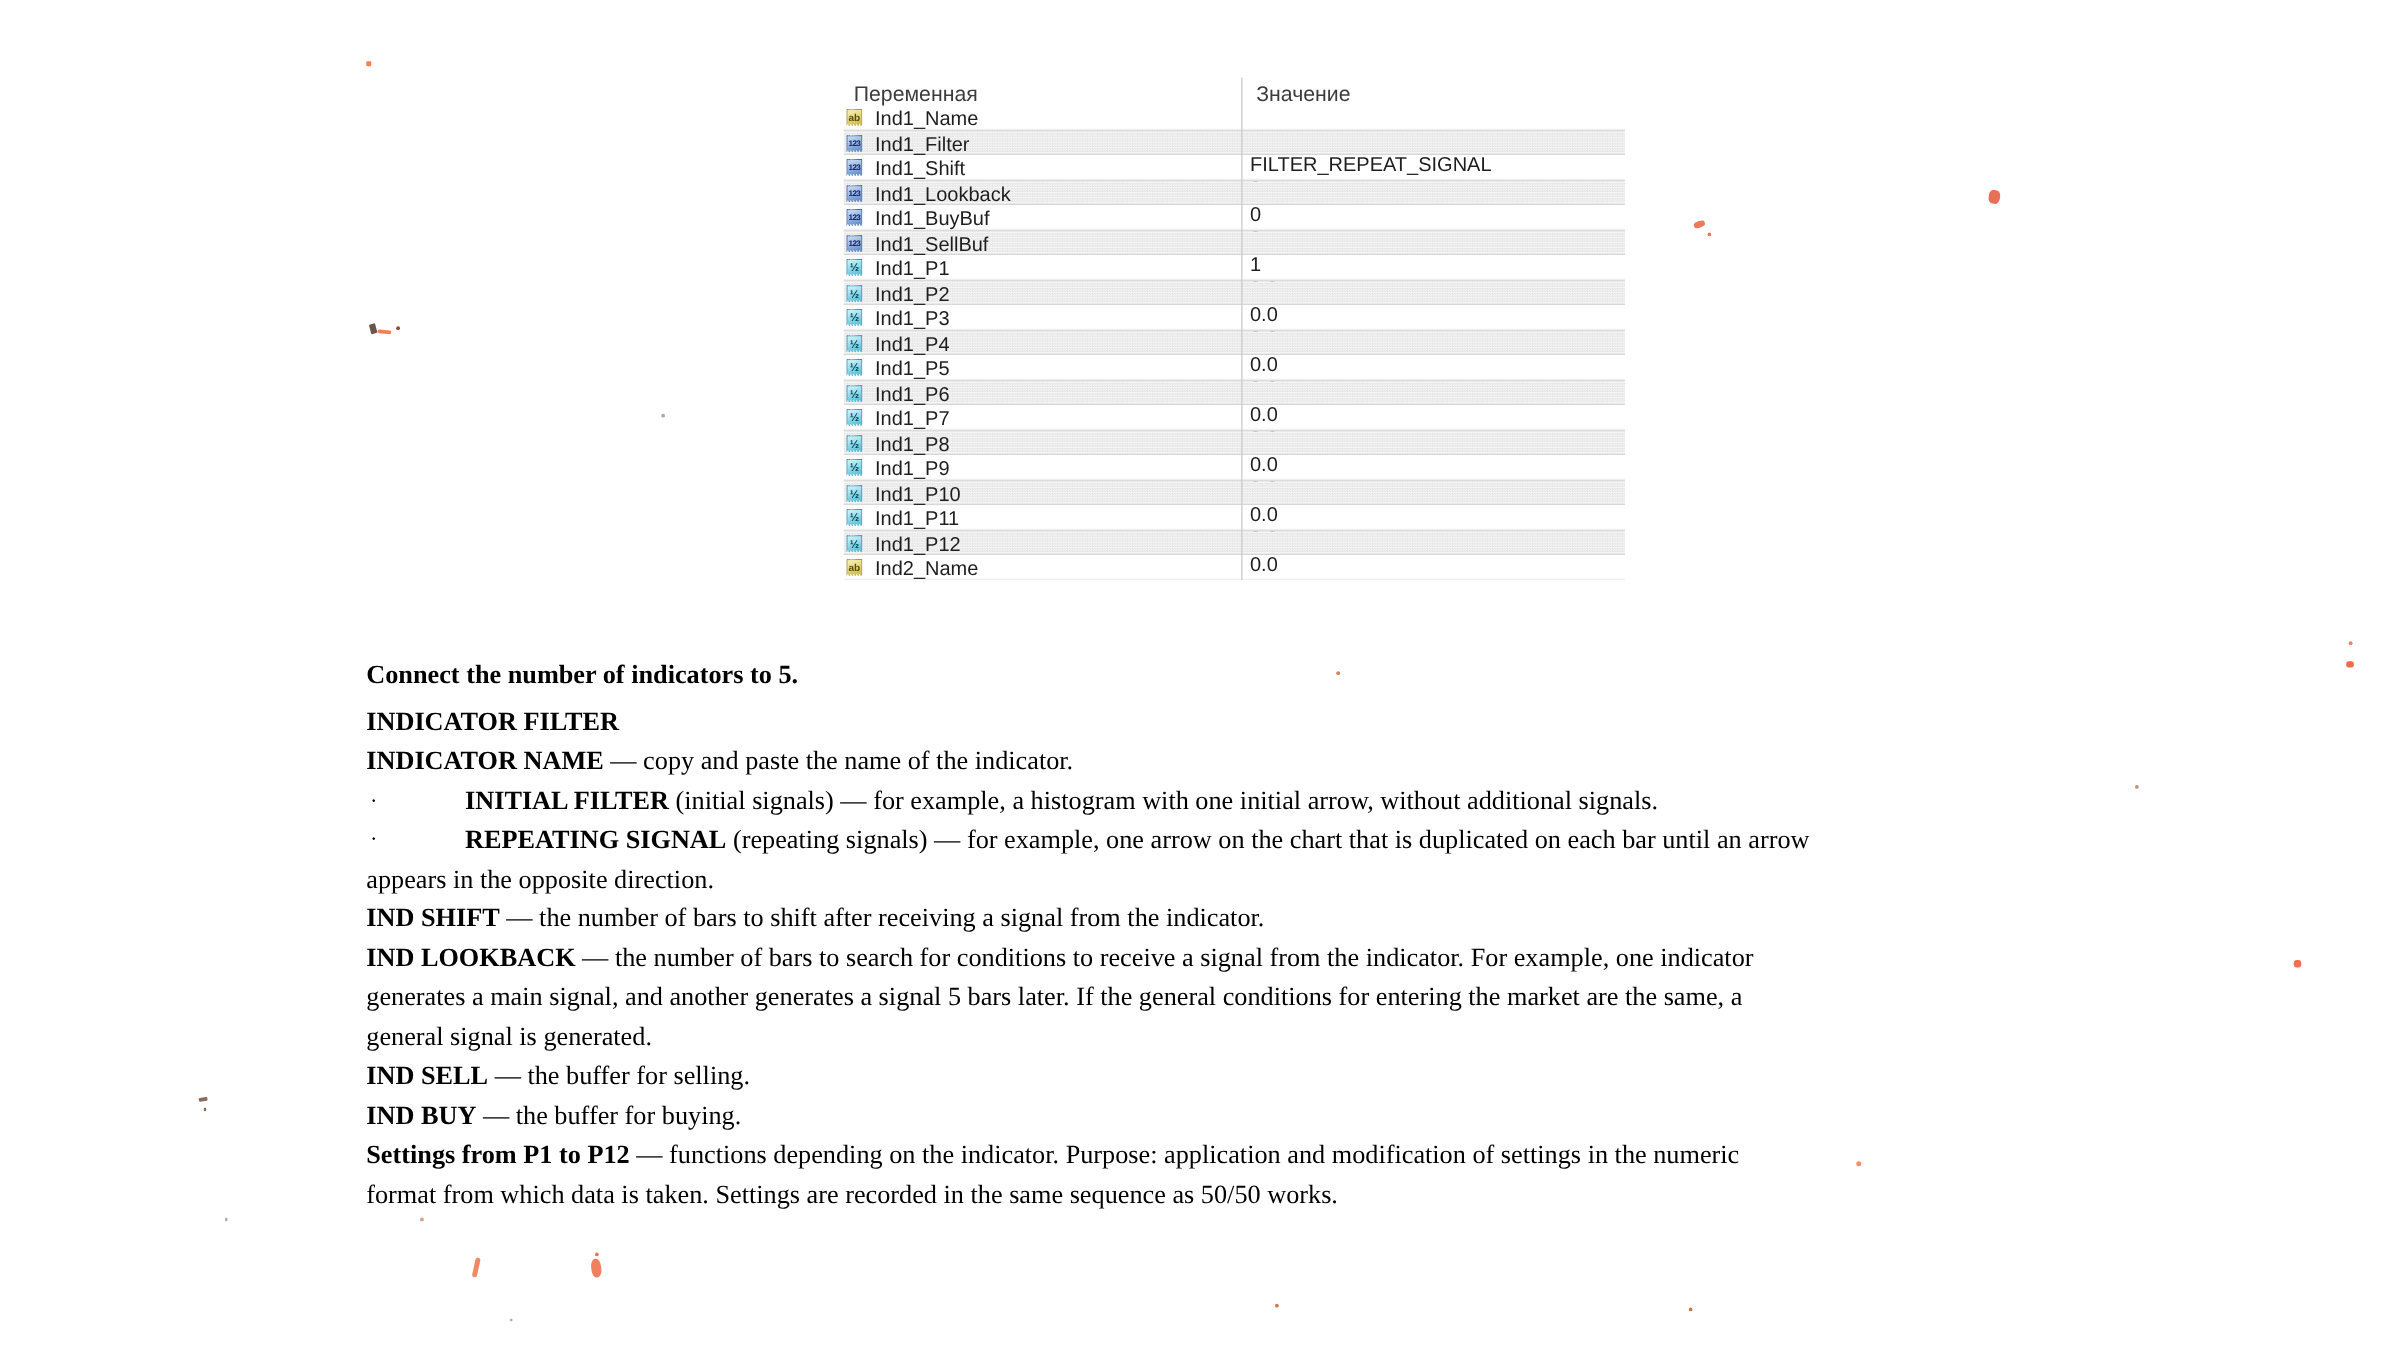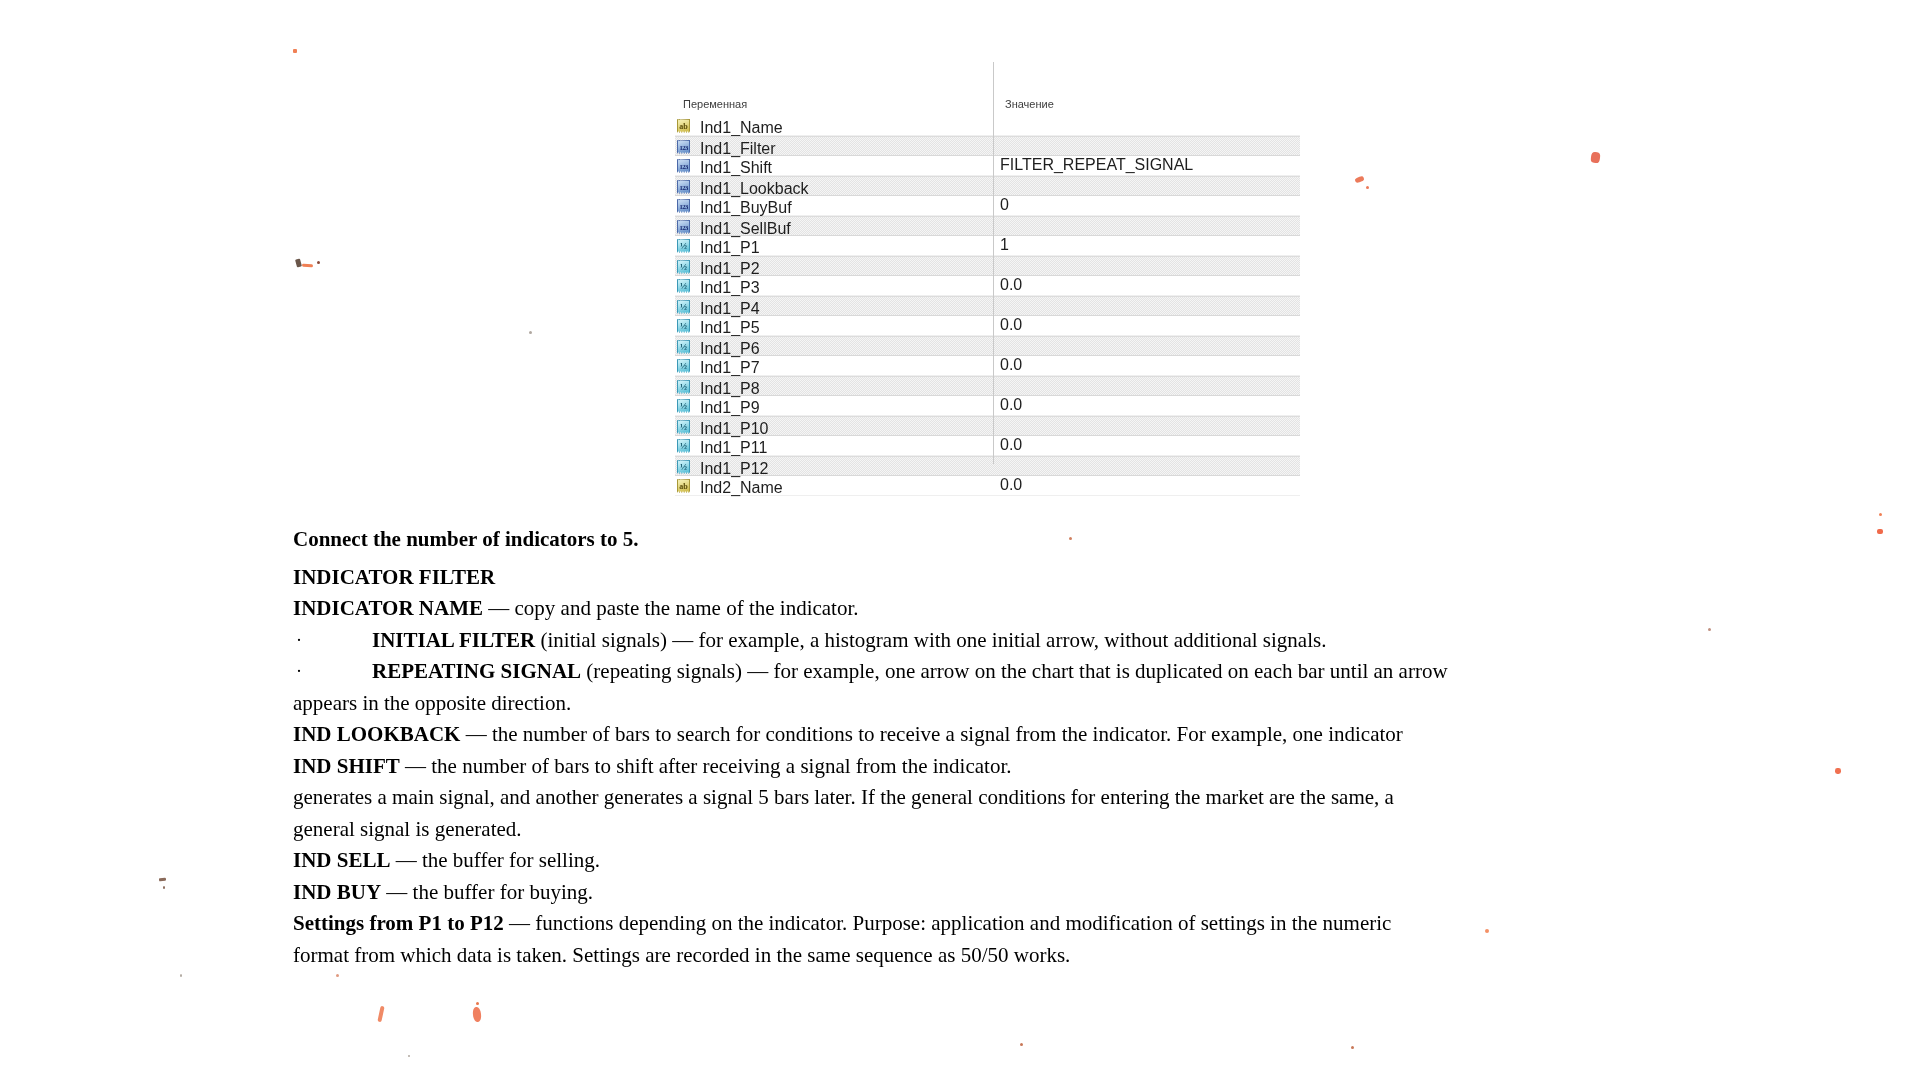--- a/index.html
+++ b/index.html
@@ -1,34 +1,34 @@
 <!DOCTYPE html>
 <html><head>
 <meta charset="utf-8">
 <style>
   html,body{margin:0;padding:0;background:#ffffff;}
   .page{position:relative;width:1920px;height:1080px;background:#ffffff;overflow:hidden;
         font-family:"Liberation Sans",sans-serif;}
 
   
   .params-table{position:absolute;left:675px;top:62px;width:625px;}
-  .t-header{position:relative;height:22px;font-size:11px;color:#3c3c3c;margin-top:32px;}
+  .t-header{position:relative;height:22px;font-size:17px;color:#3c3c3c;}
   .t-header .h-var{position:absolute;left:8px;top:4px;}
   .t-header .h-val{position:absolute;left:330px;top:4px;}
   .t-body{position:relative;}
   .t-row{position:relative;height:20px;box-sizing:border-box;border-bottom:1px solid #efefef;}
   .t-row.stripe{
     background-image:conic-gradient(#e3e3e3 25%, #f5f5f5 25% 50%, #e3e3e3 50% 75%, #f5f5f5 75%);
     background-size:2px 2px;
     border-bottom:1px solid #d8d8d8;border-top:1px solid #dcdcdc;
   }
   .p-icon{position:absolute;left:2px;top:3px;width:13px;height:14px;
     display:flex;align-items:center;justify-content:center;
     font-weight:bold;box-sizing:border-box;
-    clip-path:polygon(0 4%,6% 0,12% 4%,18% 0,25% 4%,100% 0,100% 86%,91% 100%,82% 86%,73% 100%,64% 86%,55% 100%,46% 86%,37% 100%,28% 86%,19% 100%,10% 86%,0 100%);font-family:Liberation Serif, serif;}
+    clip-path:polygon(0 4%,6% 0,12% 4%,18% 0,25% 4%,100% 0,100% 86%,91% 100%,82% 86%,73% 100%,64% 86%,55% 100%,46% 86%,37% 100%,28% 86%,19% 100%,10% 86%,0 100%);}
   .icon-ab {background:linear-gradient(160deg,#f2eba8 15%,#d2c055 85%);color:#5a4c0a;font-size:8px;border:1px solid #a89838;}
   .icon-int{background:linear-gradient(160deg,#bdd3ee 15%,#6d95cc 85%);color:#14246e;font-size:6.5px;letter-spacing:-0.5px;border:1px solid #4a68a8;}
   .icon-dbl{background:linear-gradient(160deg,#c2eef6 15%,#64c4da 85%);color:#06485c;font-size:9px;border:1px solid #3a98b6;}
   .p-name{position:absolute;left:25px;top:3px;font-size:16px;color:#1e1e1e;}
   .p-value{position:absolute;left:325px;top:19px;font-size:16px;color:#1e1e1e;}
   .t-divider{position:absolute;left:318px;top:0;width:1px;height:402px;background:#c9c9c9;}
 
   
   .doc-text{position:absolute;left:293px;top:524px;width:1540px;
     font-family:"Liberation Serif",serif;font-size:21px;color:#000000;}
@@ -150,22 +150,22 @@
     <div class="t-divider"></div>
   </div>
 
   <div class="doc-text" id="doc-text">
       <div class="doc-line" style="margin-bottom: 6px;"><span class="seg-b">Connect the number of indicators to 5.</span></div>
       <div class="doc-line"><span class="seg-b">INDICATOR FILTER</span></div>
       <div class="doc-line"><span class="seg-b">INDICATOR NAME</span><span class="seg-r"> — copy and paste the name of the indicator.</span></div>
       <div class="doc-line bulleted"><span class="bullet">·</span><span class="seg-b">INITIAL FILTER</span><span class="seg-r"> (initial signals) — for example, a histogram with one initial arrow, without additional signals.</span></div>
       <div class="doc-line bulleted"><span class="bullet">·</span><span class="seg-b">REPEATING SIGNAL</span><span class="seg-r"> (repeating signals) — for example, one arrow on the chart that is duplicated on each bar until an arrow</span></div>
       <div class="doc-line"><span class="seg-r">appears in the opposite direction.</span></div>
+      <div class="doc-line"><span class="seg-b">IND SHIFT</span><span class="seg-r"> — the number of bars to shift after receiving a signal from the indicator.</span></div>
       <div class="doc-line"><span class="seg-b">IND LOOKBACK</span><span class="seg-r"> — the number of bars to search for conditions to receive a signal from the indicator. For example, one indicator</span></div>
-      <div class="doc-line"><span class="seg-b">IND SHIFT</span><span class="seg-r"> — the number of bars to shift after receiving a signal from the indicator.</span></div>
       <div class="doc-line"><span class="seg-r">generates a main signal, and another generates a signal 5 bars later. If the general conditions for entering the market are the same, a</span></div>
       <div class="doc-line"><span class="seg-r">general signal is generated.</span></div>
       <div class="doc-line"><span class="seg-b">IND SELL</span><span class="seg-r"> — the buffer for selling.</span></div>
       <div class="doc-line"><span class="seg-b">IND BUY</span><span class="seg-r"> — the buffer for buying.</span></div>
       <div class="doc-line"><span class="seg-b">Settings from P1 to P12</span><span class="seg-r"> — functions depending on the indicator. Purpose: application and modification of settings in the numeric</span></div>
       <div class="doc-line"><span class="seg-r">format from which data is taken. Settings are recorded in the same sequence as 50/50 works.</span></div>
     </div>
 
   <div id="artifact-layer">
       <div class="speck" style="left: 293px; top: 49px; width: 4px; height: 4px; background: rgb(240, 128, 85); border-radius: 1px; transform: rotate(0deg);"></div>

